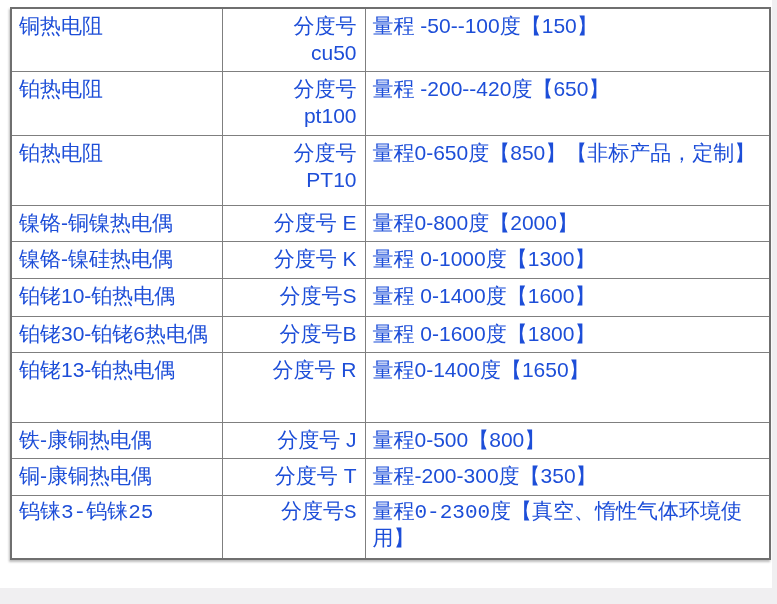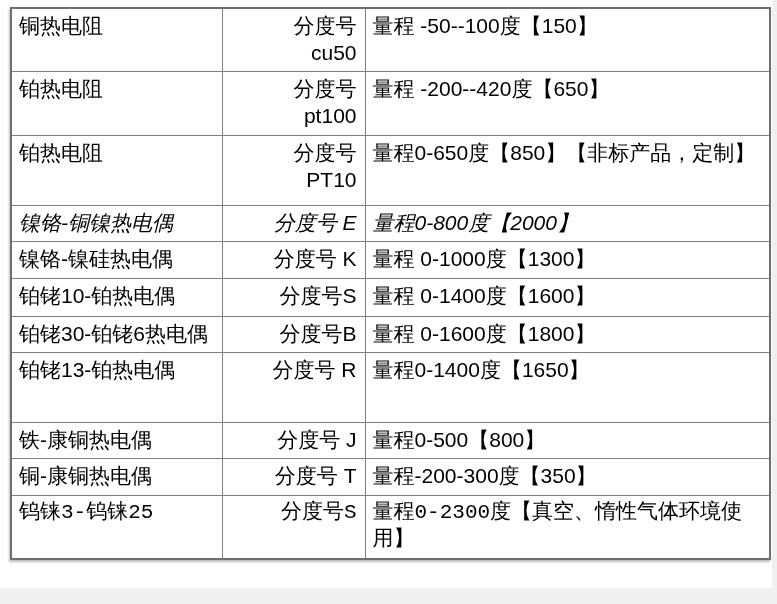--- a/index.html
+++ b/index.html
@@ -25,41 +25,41 @@
   table.spec {
     position: absolute;
     left: 10px;
     top: 7px;
     width: 759px;
     border-collapse: collapse;
     table-layout: fixed;
     background: #ffffff;
     border: 2px solid #6f6f6f;
     box-shadow: -1px 2px 2px rgba(110,110,110,0.45);
-    color: #000000;
+    color: #1d4ed8;
     font-size: 21px;
     line-height: 27px;
     font-weight: 400;
     padding-left: 6px;
   }
   table.spec td {
     border: 1px solid #7f7f7f;
     vertical-align: top;
     padding: 3px 8px 5px 7px;
     overflow: hidden;
   }
   col.c1 { width: 211px; }
   col.c2 { width: 143px; }
   col.c3 { width: 405px; }
   td.code { white-space: pre-line; text-align: right; }   
   
   tr:nth-child(1)  { height: 56px; }
   tr:nth-child(2)  { height: 64px; }
   tr:nth-child(3)  { height: 70px; }
-  tr:nth-child(4)  { height: 33px; font-style: italic; }
+  tr:nth-child(4)  { height: 33px; }
   tr:nth-child(5)  { height: 37px; margin-left: 35px; }
   tr:nth-child(6)  { height: 38px; }
   tr:nth-child(7)  { height: 35px; }
   tr:nth-child(8)  { height: 70px; }
   tr:nth-child(9)  { height: 35px; }
   tr:nth-child(10) { height: 37px; margin-top: 41px; }
   tr:nth-child(11) { height: 35px; font-family: Liberation Mono, monospace; }
   tr:nth-child(12) { height: 63px; }
 </style>
 </head>

